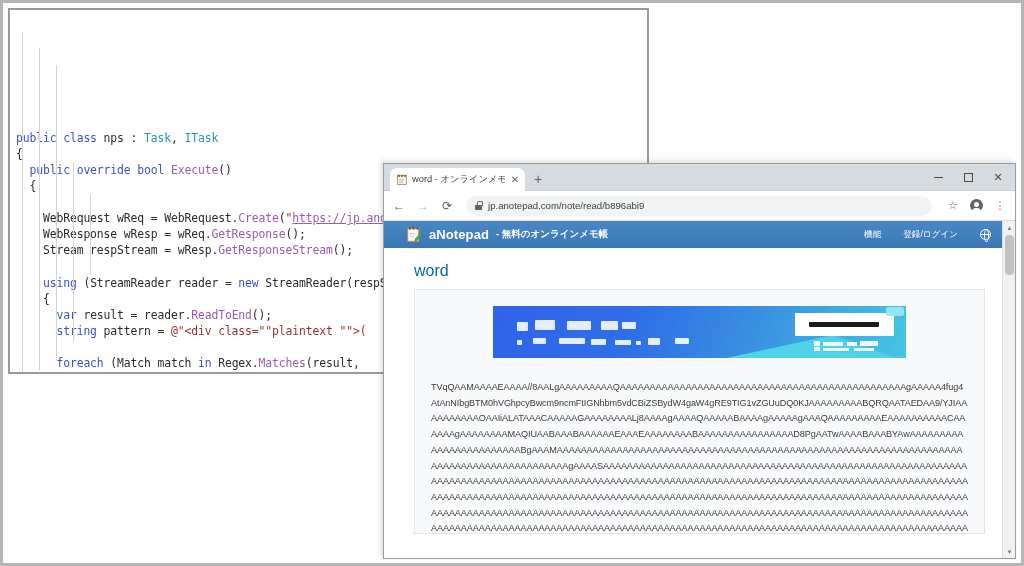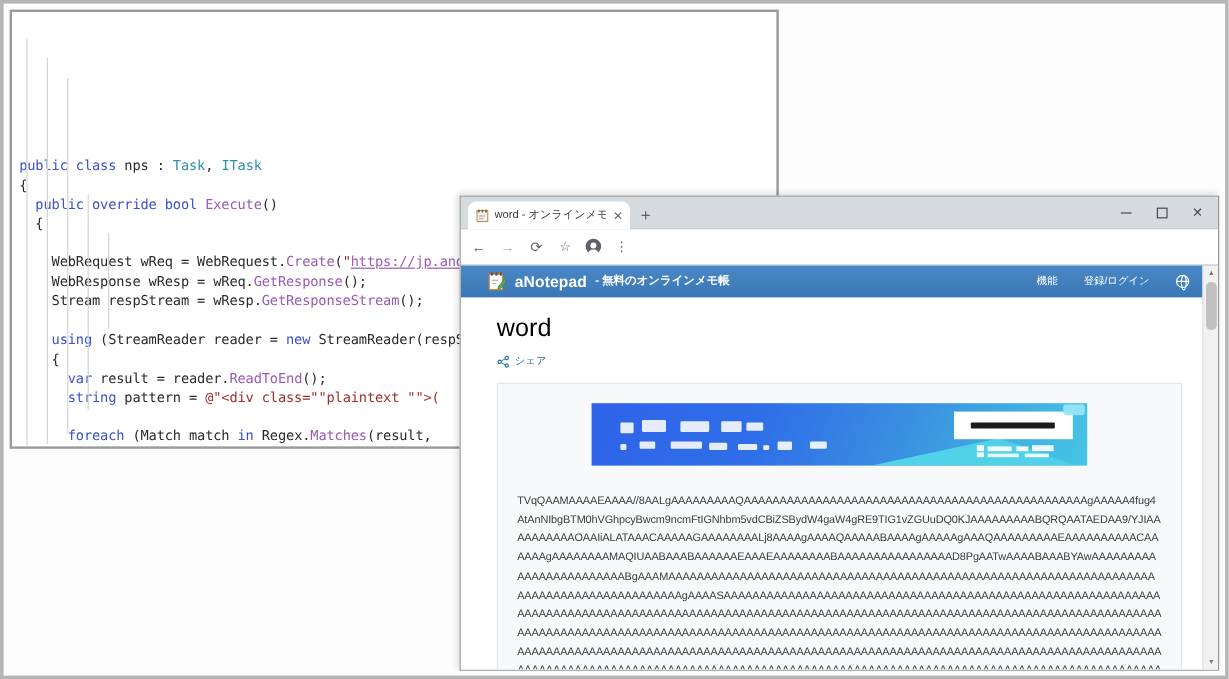--- a/index.html
+++ b/index.html
@@ -270,22 +270,22 @@
     width: 11px; height: 1.2px;
     background: #ffffff;
   }
 
   .page-body {
     padding: 14px 30px 0 30px;
     background: #ffffff;
     height: 310px;
   }
   .note-title {
-    font-size: 21px;
-    color: #000000;
+    font-size: 16px;
+    color: #0369a1;
     margin: 0 0 9px 0;
     font-weight: normal;
   }
   .share-row {
     display: flex; align-items: center; gap: 4px;
     margin-bottom: 12px;
   }
   .share-icon { width: 11px; height: 11px; display:block; }
   .share-label {
     font-size: 8.6px;
@@ -424,20 +424,24 @@
             <span class="sq"></span>
           </div>
         <div class="wc">✕</div>
       </div>
     </div>
 
     <div class="toolbar">
       <span class="navbtn">←</span>
       <span class="navbtn disabled">→</span>
       <span class="navbtn">⟳</span>
+      <div class="urlbox">
+        <span class="lock"></span>
+        <span class="urltext">jp.anotepad.com/note/read/b896abi9</span>
+      </div>
       <span class="tb-icon">☆</span>
       <span class="avatar-ic"></span>
       <span class="tb-icon">⋮</span>
     </div>
 
     <div class="viewport">
 
       <div class="site-header">
         <div class="brand">
           <svg class="brand-icon" viewBox="0 0 20 20">
@@ -454,30 +458,20 @@
         </div>
         <div class="site-nav">
           <span>機能</span>
           <span>登録/ログイン</span>
           <span class="globe"></span>
         </div>
       </div>
 
       <div class="page-body">
         <div class="note-title">word</div>
-        <div class="share-row">
-          <svg class="share-icon" viewBox="0 0 16 16">
-            <circle cx="12" cy="3.5" r="2" fill="none" stroke="#2f6ea5" stroke-width="1.4"></circle>
-            <circle cx="12" cy="12.5" r="2" fill="none" stroke="#2f6ea5" stroke-width="1.4"></circle>
-            <circle cx="3.5" cy="8" r="2" fill="none" stroke="#2f6ea5" stroke-width="1.4"></circle>
-            <line x1="5.3" y1="7" x2="10.2" y2="4.4" stroke="#2f6ea5" stroke-width="1.2"></line>
-            <line x1="5.3" y1="9" x2="10.2" y2="11.6" stroke="#2f6ea5" stroke-width="1.2"></line>
-          </svg>
-          <span class="share-label">シェア</span>
-        </div>
 
         <div class="note-box">
           <div class="banner-wrap">
             <div class="banner">
               <span class="wedge"></span>
               <span class="blk" style="left:24px;  top:16px; width:11px; height:9px;"></span>
               <span class="blk" style="left:42px;  top:14px; width:20px; height:10px;"></span>
               <span class="blk" style="left:74px;  top:15px; width:24px; height:9px;"></span>
               <span class="blk" style="left:108px; top:15px; width:17px; height:9px;"></span>
               <span class="blk" style="left:129px; top:16px; width:14px; height:7px;"></span>

